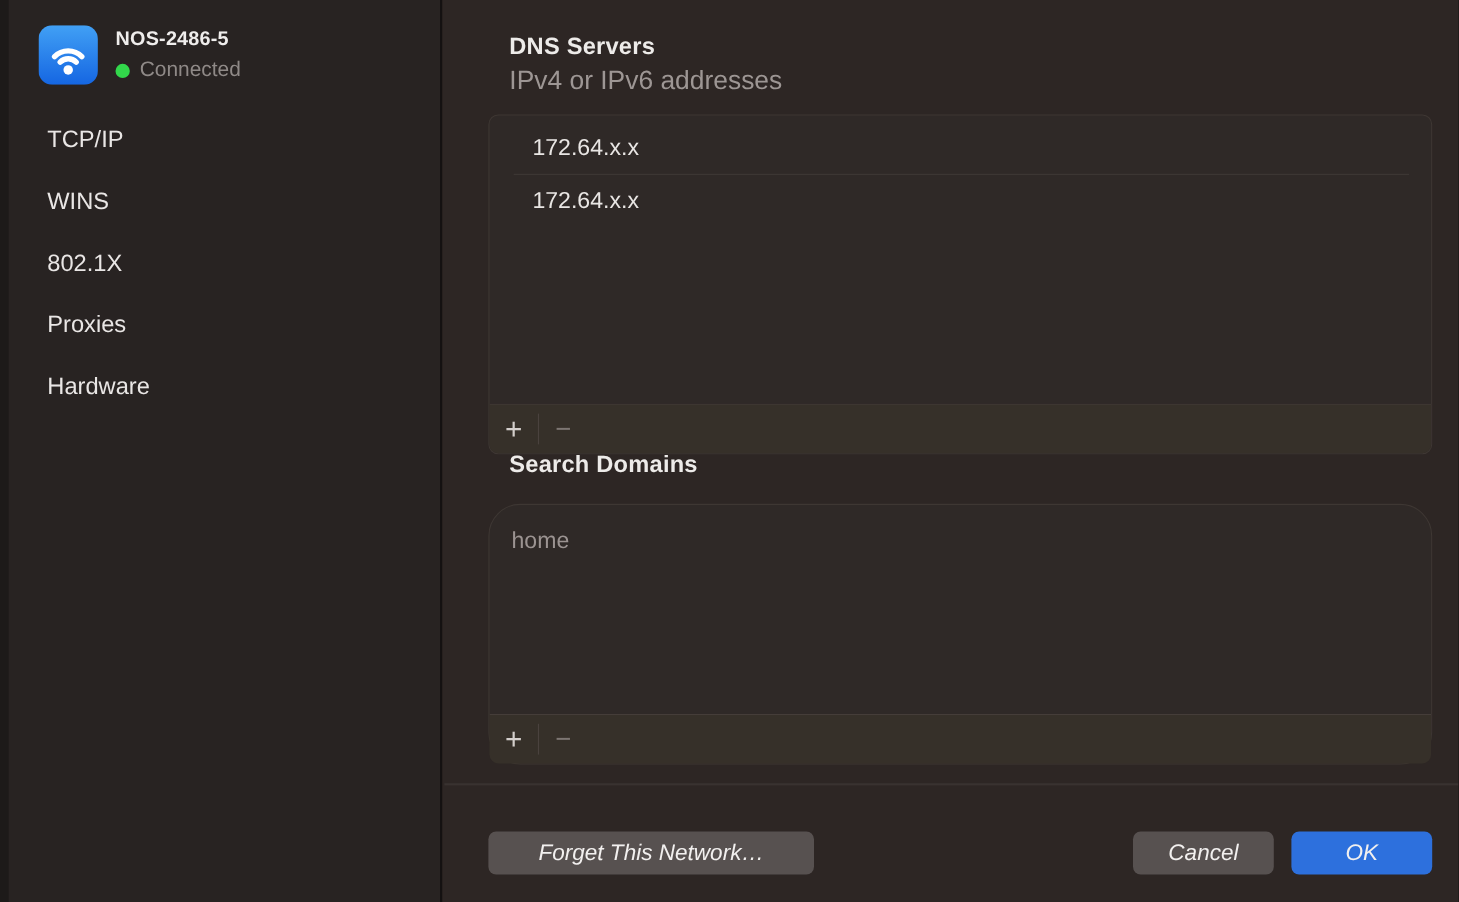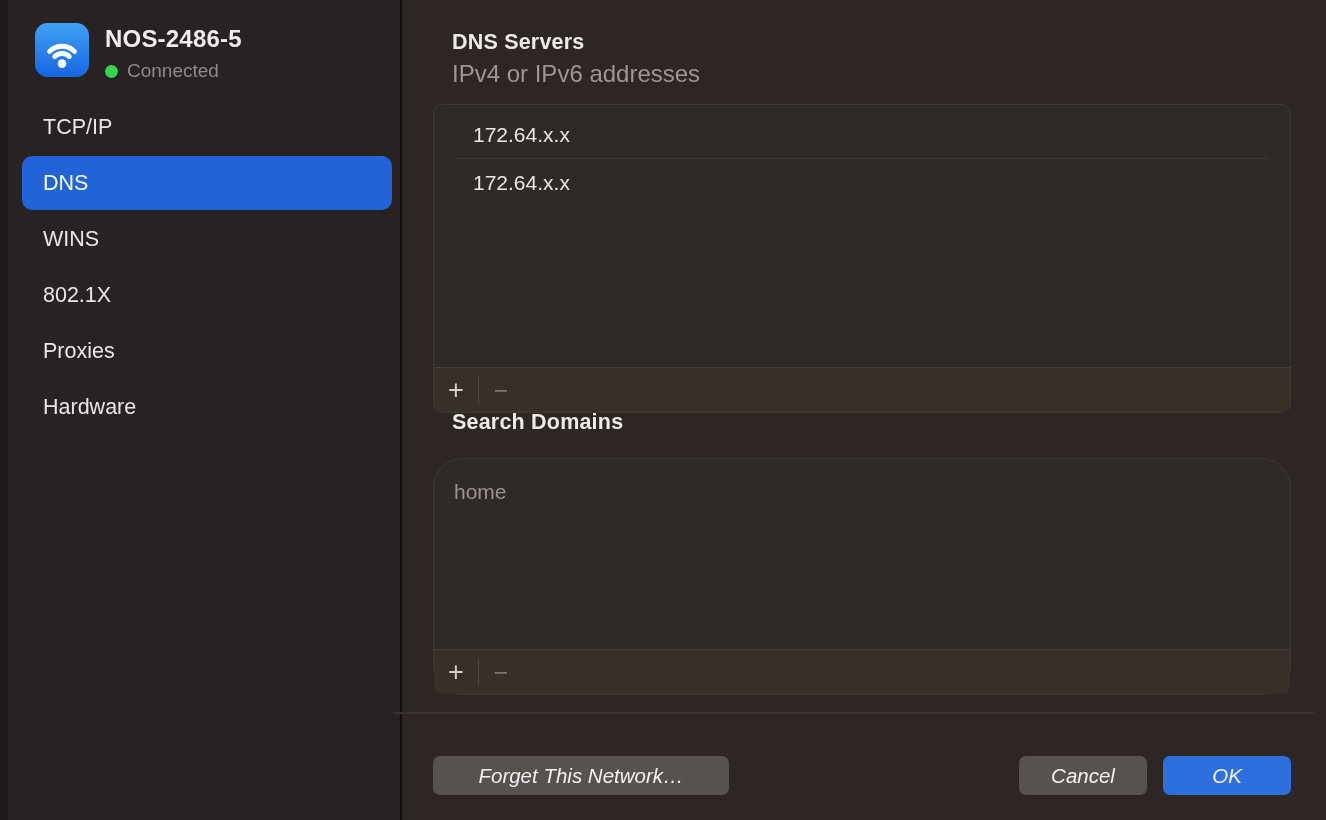--- a/index.html
+++ b/index.html
@@ -14,35 +14,35 @@
   .edge-strip { position:absolute; left:0; top:0; width:8px; height:820px; background:#1d1a19; }
 
   
   .sidebar {
     position:absolute; left:8px; top:0; width:394px; height:820px;
     background:#282322; border-right:2px solid #141111;
   }
   .net-header { position:absolute; left:27px; top:23px; display:flex; align-items:flex-start; }
   .wifi-badge { width:54px; height:54px; flex:0 0 auto; }
   .net-meta { margin-left:16px; padding-top:2px; }
-  .net-name { font-size:24px; font-weight:700; color:#efedec; letter-spacing:.2px; }
+  .net-name { font-size:18px; font-weight:700; color:#efedec; letter-spacing:.2px; }
   .net-status { display:flex; align-items:center; margin-top:7px; }
   .status-dot { width:13px; height:13px; border-radius:50%; background:#32d74b; }
   .status-text { margin-left:9px; font-size:19px; color:#8f8987; }
 
   .nav { position:absolute; left:14px; top:100px; width:370px; }
   .nav-item {
     height:54px; margin-bottom:2px; border-radius:10px;
     display:flex; align-items:center; padding-left:21px;
     font-size:21.5px; color:#e9e6e5; cursor:default;
   }
   .nav-item.selected { background:#2064d8; color:#ffffff; }
 
   
-  .main { position:absolute; left:393px; top:0; width:922px; height:820px; }
+  .main { position:absolute; left:404px; top:0; width:922px; height:820px; }
   .section-title { position:absolute; left:59px; font-size:21.5px; font-weight:700; color:#edebe9; letter-spacing:.2px; }
   .section-sub { position:absolute; left:59px; font-size:24px; color:#9d9694; }
 
   .listbox {
     position:absolute; left:40px; width:858px;
     background:#2f2927; border:1px solid #3e3733; border-radius:9px;
   }
   .lb-row { height:48px; display:flex; align-items:center; font-size:21px; color:#e9e6e4; }
   .lb-row.indented { padding-left:39px; }
   .lb-row.placeholder { padding-left:20px; color:#9b9391; height:50px; }
@@ -103,23 +103,20 @@
           <span class="status-dot"></span>
           <span class="status-text">Connected</span>
         </div>
       </div>
     </div>
 
     <div class="nav">
       <div class="nav-item">
         <span>TCP/IP</span>
       </div>
-      <div class="nav-item selected">
-        <span>DNS</span>
-      </div>
       <div class="nav-item">
         <span>WINS</span>
       </div>
       <div class="nav-item">
         <span>802.1X</span>
       </div>
       <div class="nav-item">
         <span>Proxies</span>
       </div>
       <div class="nav-item">

